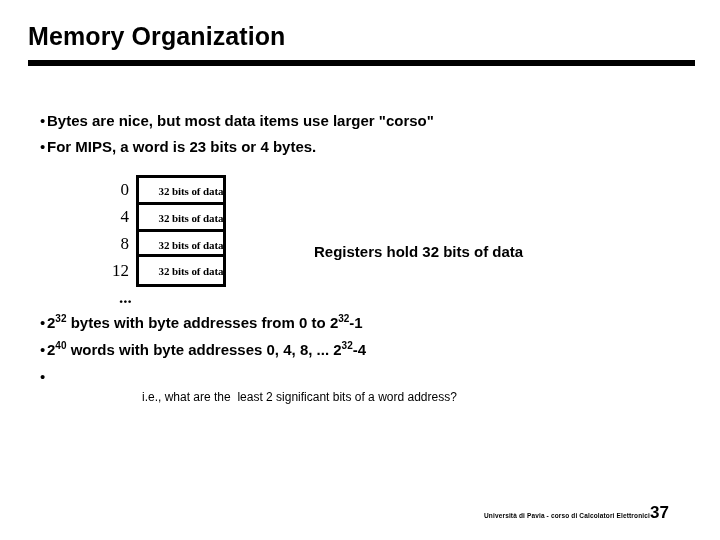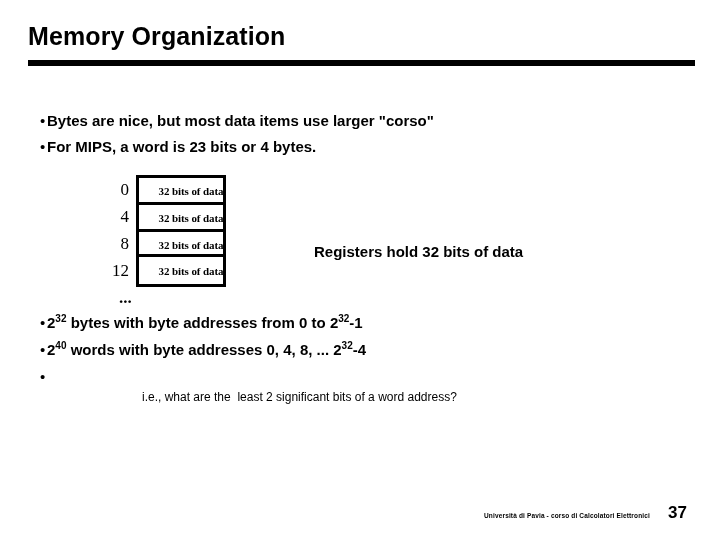--- a/index.html
+++ b/index.html
@@ -161,21 +161,21 @@
     position: absolute;
     left: 484px;
     top: 512px;
     font-size: 6.5px;
     font-weight: bold;
     letter-spacing: 0.15px;
     white-space: nowrap;
   }
   .footer-page {
     position: absolute;
-    left: 668px;
+    left: 650px;
     top: 503px;
     font-size: 17px;
     font-weight: bold;
     white-space: nowrap;
   }
 </style>
 </head>
 <body>
 
 <div class="slide">

